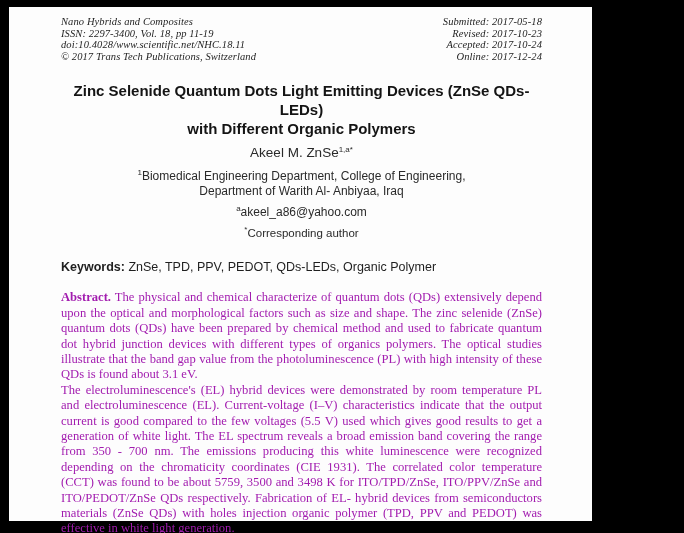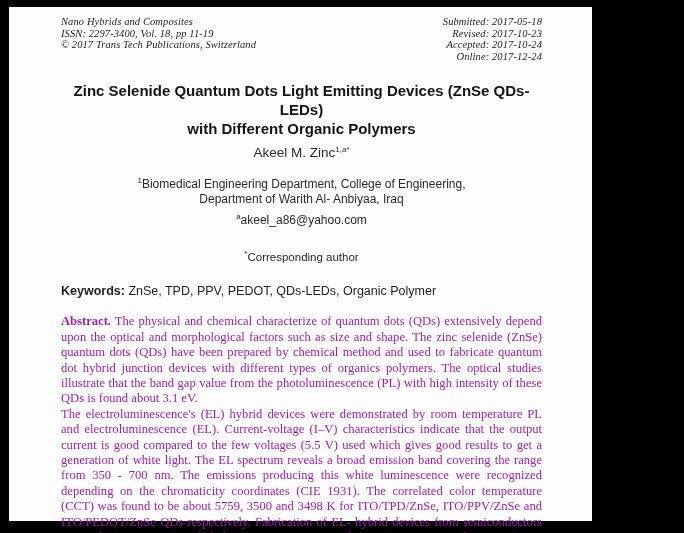--- a/index.html
+++ b/index.html
@@ -52,36 +52,36 @@
     font-size: 13.5px;
     color: #2a2a2a;
   }
   .author sup, .affil sup, .email sup, .corresponding sup {
     font-size: 8px;
     vertical-align: super;
     line-height: 0;
   }
   
   .affil {
-    margin-top: 17px;
+    margin-top: 9px;
     text-align: center;
     font-family: "Liberation Sans", sans-serif;
     font-size: 12px;
     line-height: 14.5px;
     color: #2a2a2a;
   }
   .email {
     margin-top: 7px;
     text-align: center;
     font-family: "Liberation Sans", sans-serif;
     font-size: 12px;
     color: #2a2a2a;
   }
   .corresponding {
-    margin-top: 24px;
+    margin-top: 8px;
     text-align: center;
     font-family: "Liberation Sans", sans-serif;
     font-size: 11.5px;
     color: #2a2a2a;
   }
   
   .keywords {
     margin: 21px 0 4px 0;
     font-family: "Liberation Sans", sans-serif;
     font-size: 12.5px;
@@ -103,37 +103,38 @@
 </head>
 <body>
 
 <div class="frame">
   <div class="page">
 
     <div class="header-row">
       <div class="journal-info">
         <div>Nano Hybrids and Composites</div>
         <div>ISSN: 2297-3400, Vol. 18, pp 11-19</div>
+        <div>doi:10.4028/www.scientific.net/NHC.18.11</div>
         <div>© 2017 Trans Tech Publications, Switzerland</div>
       </div>
       <div class="dates">
         <div>Submitted: 2017-05-18</div>
         <div>Revised: 2017-10-23</div>
         <div>Accepted: 2017-10-24</div>
         <div>Online: 2017-12-24</div>
       </div>
     </div>
 
     <div class="title">
       <div>Zinc Selenide Quantum Dots Light Emitting Devices (ZnSe QDs-LEDs)</div>
       <div>with Different Organic Polymers</div>
     </div>
 
     <div class="author">
-      <span>Akeel M. Zinc</span><sup>1,a*</sup>
+      <span>Akeel M. ZnSe</span><sup>1,a*</sup>
     </div>
 
     <div class="affil">
       <div><sup>1</sup><span>Biomedical Engineering Department, College of Engineering,</span></div>
       <div>Department of Warith Al- Anbiyaa, Iraq</div>
     </div>
 
     <div class="email">
       <sup>a</sup><span>akeel_a86@yahoo.com</span>
     </div>

